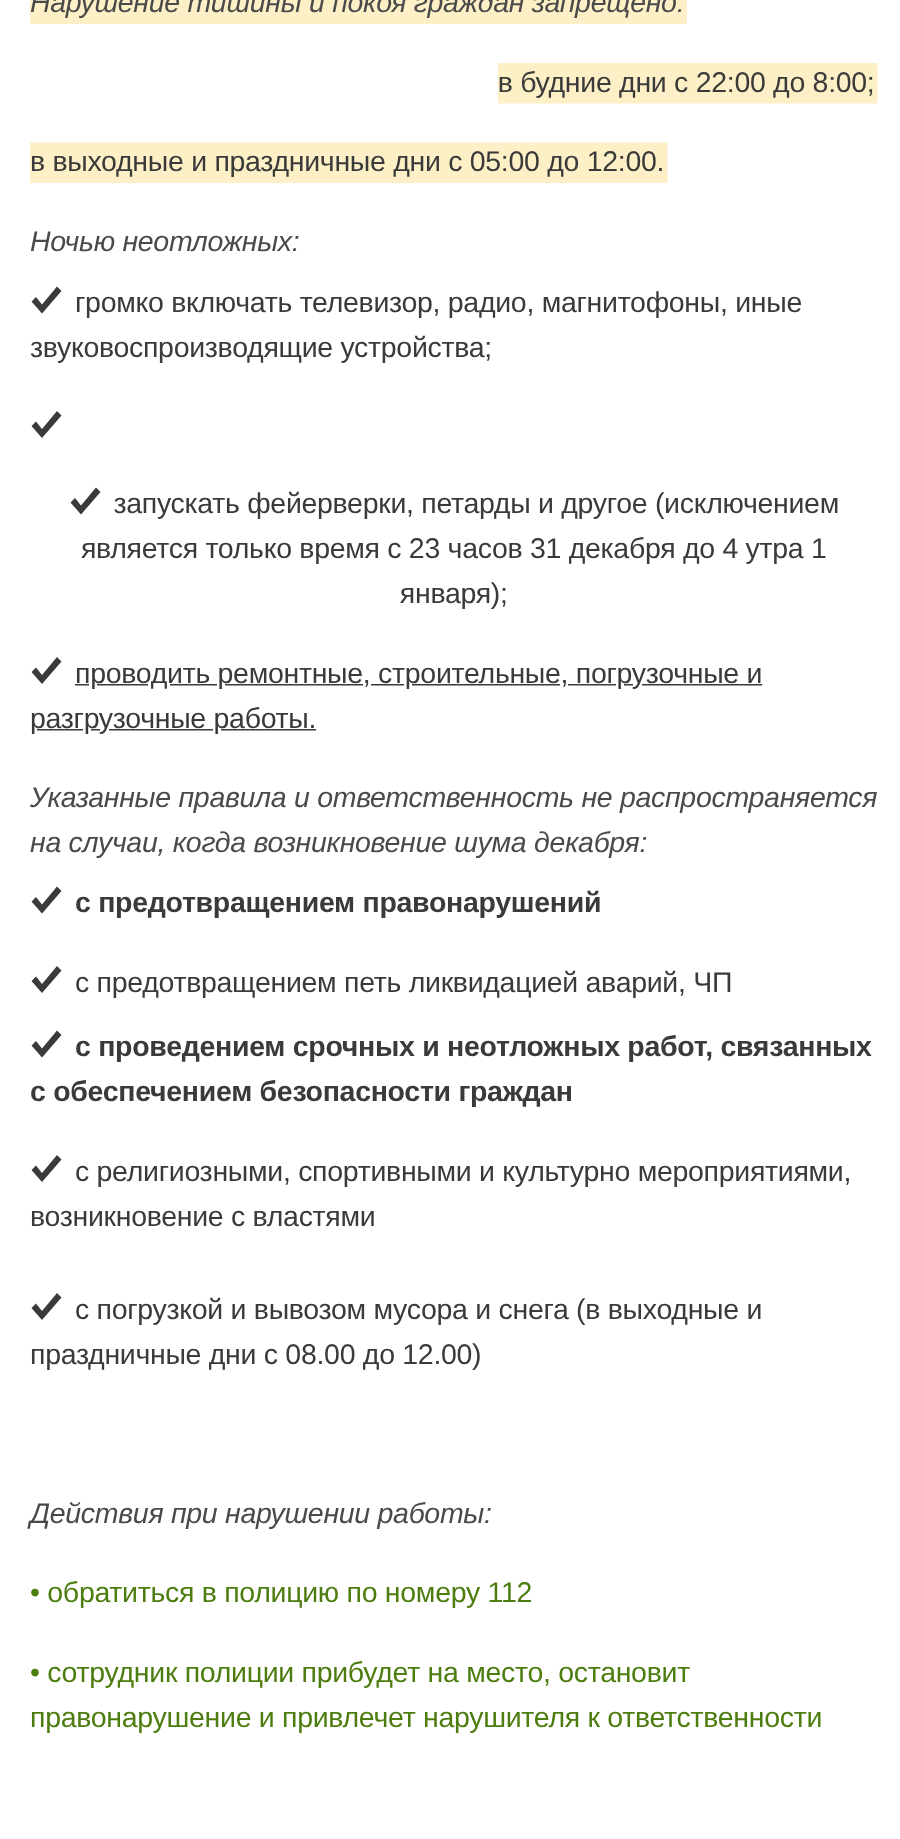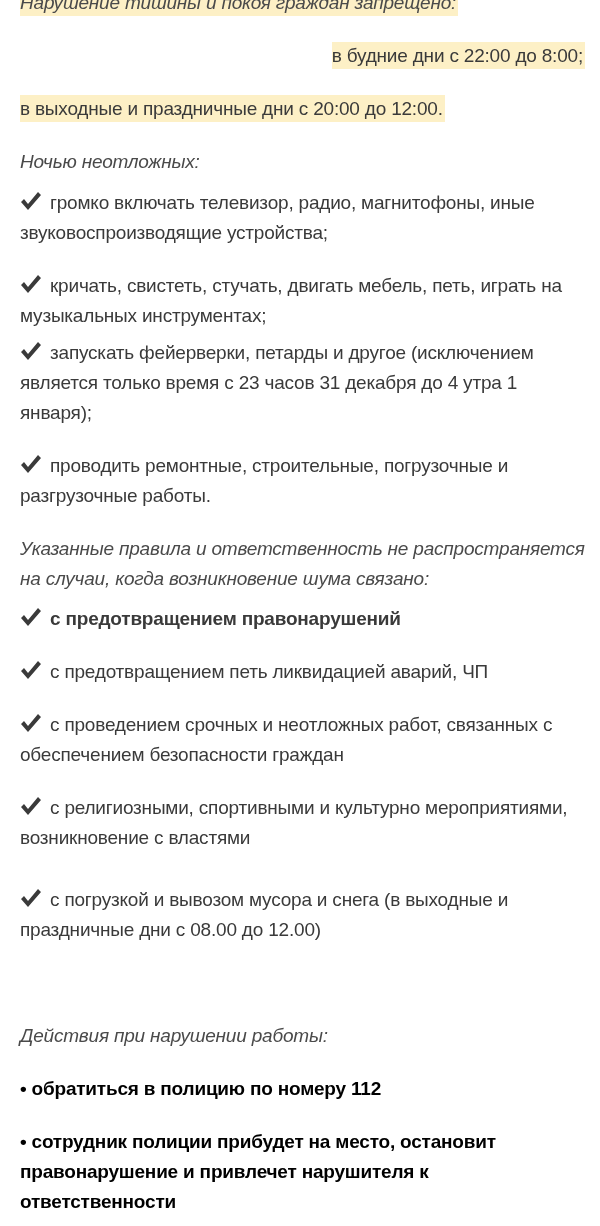--- a/index.html
+++ b/index.html
@@ -38,75 +38,75 @@
     }
     .check {
       display: inline-block;
       width: 22px;
       height: 20px;
       vertical-align: -2px;
       margin-right: 8px;
     }
     .check svg { display: block; }
     .bold {
-      font-weight: bold;
-      color: #000000;
+      font-weight: normal;
+      color: #4d7c0f;
     }
   </style>
 </head>
 <body>
 
 <div class="content">
 
   <p class="p" style="margin-top:0;">
     <span class="hl italic">Нарушение тишины и покоя граждан запрещено:</span>
   </p>
   <p class="p" style="margin-top:23px;text-align:right;">
     <span class="hl">в будние дни с 22:00 до 8:00;</span>
   </p>
   <p class="p" style="margin-top:23px;">
-    <span class="hl">в выходные и праздничные дни с 20:00 до 12:00.</span>
+    <span class="hl">в выходные и праздничные дни с 05:00 до 12:00.</span>
   </p>
 
   <p class="p italic" style="margin-top:23px;">Ночью неотложных:</p>
 
   <p class="p" style="margin-top:11px;">
     <span class="check"><svg width="22" height="20" viewBox="0 0 22 20">
           <path d="M1 11 L4 8 L8 13 L18 1 L21 4 L8 19 Z" fill="#3a3a3a"></path>
         </svg></span><span>громко включать телевизор, радио, магнитофоны, иные звуковоспроизводящие устройства;</span>
   </p>
   <p class="p" style="margin-top:23px;">
     <span class="check"><svg width="22" height="20" viewBox="0 0 22 20">
           <path d="M1 11 L4 8 L8 13 L18 1 L21 4 L8 19 Z" fill="#3a3a3a"></path>
-        </svg></span><span>кричать, свистеть, стучать, двигать мебель, петь, играть на музыкальных инструментах;</span>
+        </svg></span>
   </p>
-  <p class="p" style="margin-top:7px;">
+  <p class="p" style="margin-top:21px;text-align:center;">
     <span class="check"><svg width="22" height="20" viewBox="0 0 22 20">
           <path d="M1 11 L4 8 L8 13 L18 1 L21 4 L8 19 Z" fill="#3a3a3a"></path>
         </svg></span><span>запускать фейерверки, петарды и другое (исключением является только время с 23 часов 31 декабря до 4 утра 1 января);</span>
   </p>
-  <p class="p" style="margin-top:23px;">
+  <p class="p" style="margin-top:23px;text-decoration:underline;">
     <span class="check"><svg width="22" height="20" viewBox="0 0 22 20">
           <path d="M1 11 L4 8 L8 13 L18 1 L21 4 L8 19 Z" fill="#3a3a3a"></path>
         </svg></span><span>проводить ремонтные, строительные, погрузочные и разгрузочные работы.</span>
   </p>
 
-  <p class="p italic" style="margin-top:23px;">Указанные правила и ответственность не распространяется на случаи, когда возникновение шума связано:</p>
+  <p class="p italic" style="margin-top:23px;">Указанные правила и ответственность не распространяется на случаи, когда возникновение шума декабря:</p>
 
   <p class="p" style="margin-top:10px;font-weight:bold;">
     <span class="check"><svg width="22" height="20" viewBox="0 0 22 20">
           <path d="M1 11 L4 8 L8 13 L18 1 L21 4 L8 19 Z" fill="#3a3a3a"></path>
         </svg></span><span>с предотвращением правонарушений</span>
   </p>
   <p class="p" style="margin-top:23px;">
     <span class="check"><svg width="22" height="20" viewBox="0 0 22 20">
           <path d="M1 11 L4 8 L8 13 L18 1 L21 4 L8 19 Z" fill="#3a3a3a"></path>
         </svg></span><span>с предотвращением петь ликвидацией аварий, ЧП</span>
   </p>
-  <p class="p" style="margin-top:23px;">
+  <p class="p" style="margin-top:13px;font-weight:bold;">
     <span class="check"><svg width="22" height="20" viewBox="0 0 22 20">
           <path d="M1 11 L4 8 L8 13 L18 1 L21 4 L8 19 Z" fill="#3a3a3a"></path>
         </svg></span><span>с проведением срочных и неотложных работ, связанных с обеспечением безопасности граждан</span>
   </p>
   <p class="p" style="margin-top:23px;">
     <span class="check"><svg width="22" height="20" viewBox="0 0 22 20">
           <path d="M1 11 L4 8 L8 13 L18 1 L21 4 L8 19 Z" fill="#3a3a3a"></path>
         </svg></span><span>с религиозными, спортивными и культурно мероприятиями, возникновение с властями</span>
   </p>
   <p class="p" style="margin-top:32px;">

